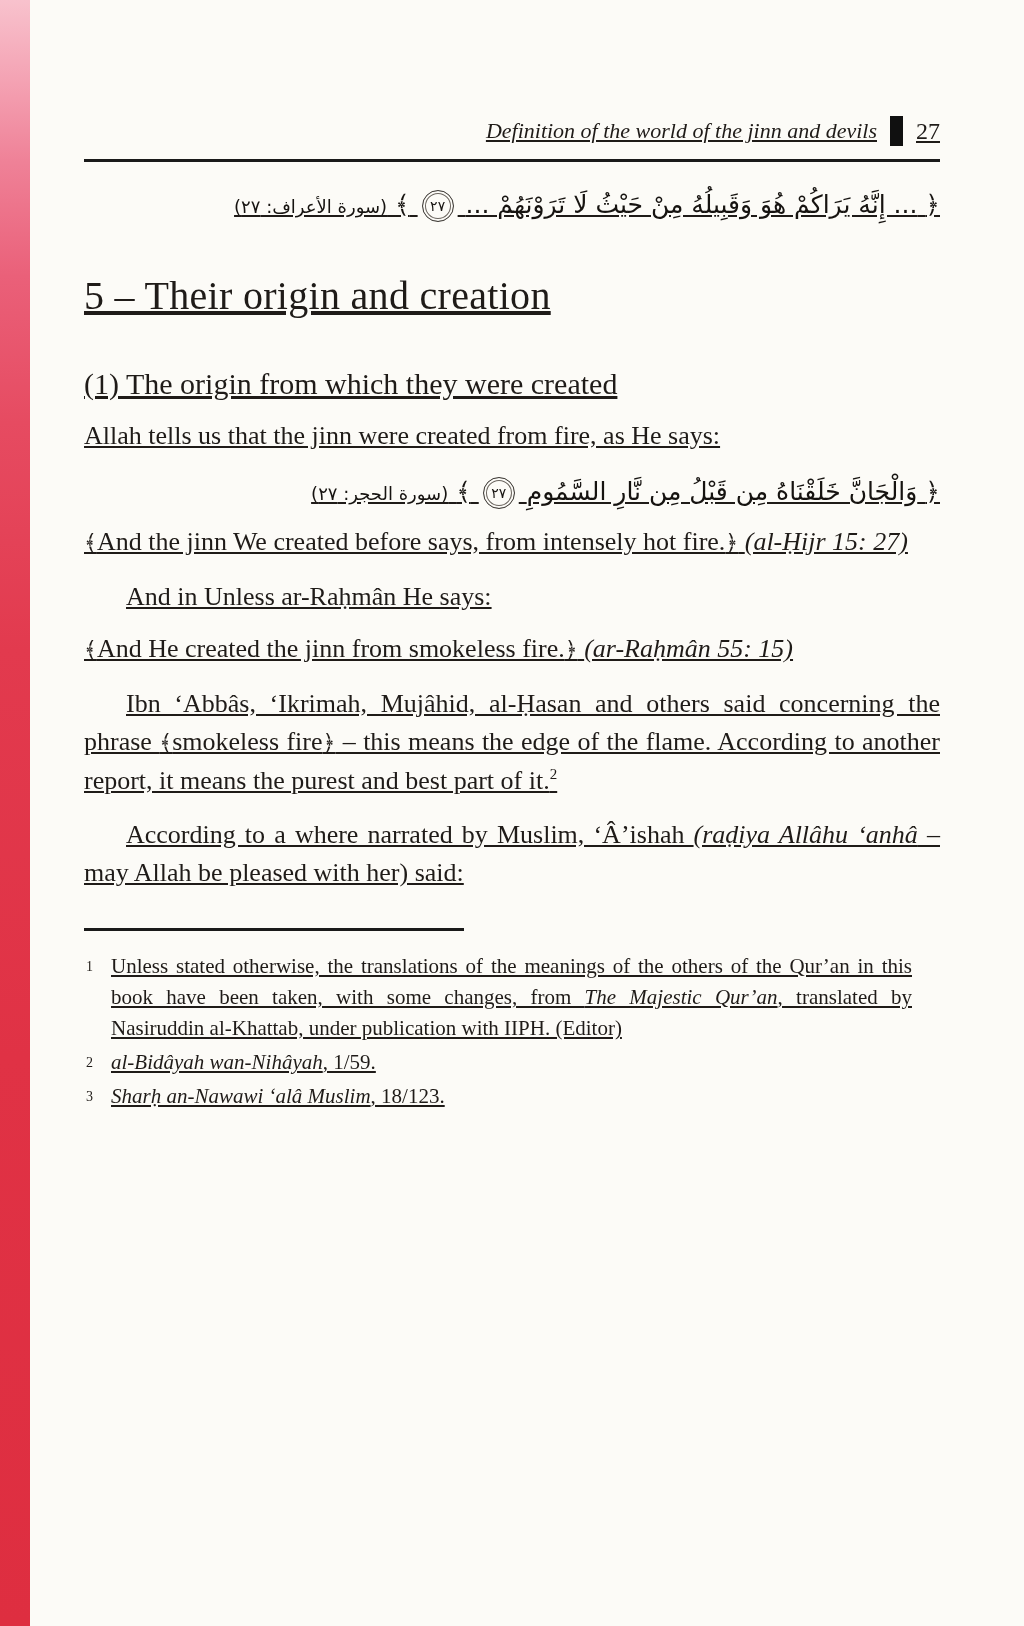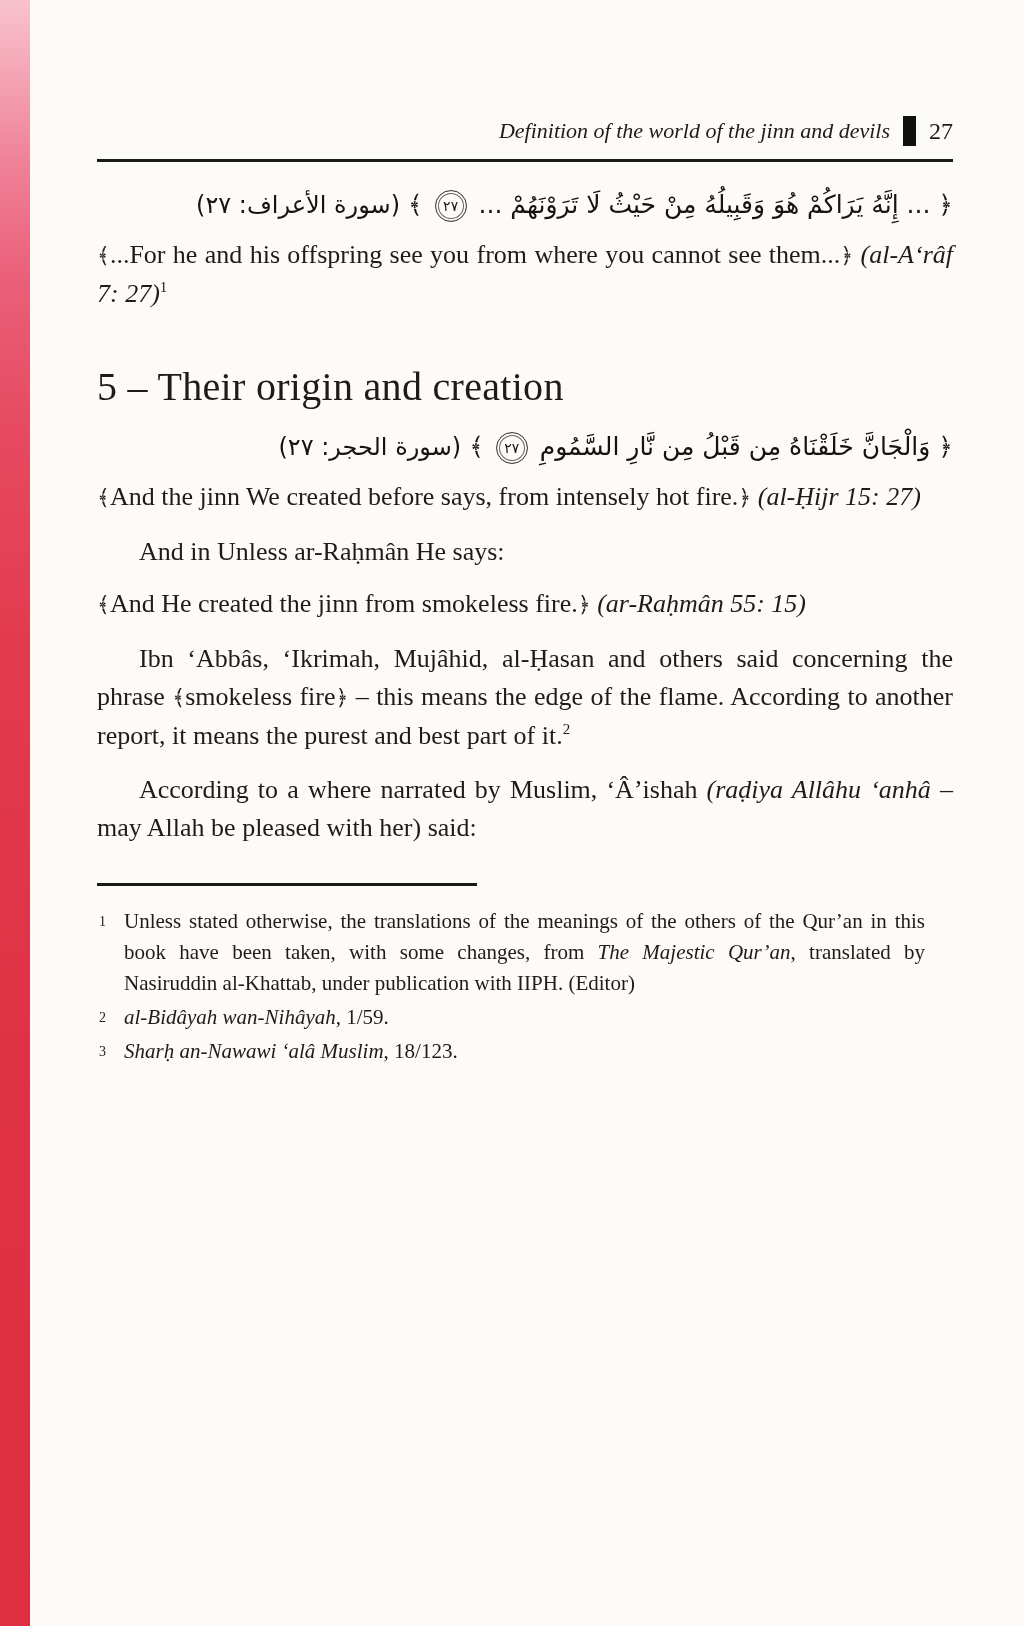--- a/index.html
+++ b/index.html
@@ -10,36 +10,36 @@
     background: #fcfbf7;
     color: #1f1b18;
     font-family: "Liberation Serif", "DejaVu Serif", serif;
   }
   .book-edge {
     position: absolute; left: 0; top: 0; width: 30px; height: 1626px;
     background: linear-gradient(180deg,
       #f8c2cd 0%, #f4a2b3 5%, #ef8197 10%, #ea6079 17%,
       #e64b61 26%, #e23a4e 40%, #e03245 65%, #de2e40 100%);
   }
-  .page { position: absolute; left: 97px; top: 116px; width: 856px; }
+  .page { position: absolute; left: 84px; top: 116px; width: 856px; text-decoration: underline; }
 
   .page-header { display: flex; justify-content: flex-end; align-items: center; gap: 13px; }
   .header-title { font-style: italic; font-size: 22px; }
   .header-bar { width: 13px; height: 30px; background: #101010; }
   .header-page-number { font-size: 24px; }
 
   .header-rule { height: 3px; background: #1a1a1a; margin-top: 13px; }
 
   .arabic-line {
     direction: rtl; text-align: right;
     font-family: "DejaVu Sans", sans-serif;
     font-size: 25px; color: #161310;
     margin-top: 28px;
   }
-  .arabic-line .citation { font-size: 24px; }
+  .arabic-line .citation { font-size: 18px; }
   .ornate { font-family: "DejaVu Sans", sans-serif; }
   .ayah-marker {
     display: inline-flex; align-items: center; justify-content: center;
     width: 32px; height: 32px; border: 1.5px solid #3a3632; border-radius: 50%;
     font-size: 14px; line-height: 1; vertical-align: middle; margin: 0 4px;
     box-shadow: inset 0 0 0 2px #fcfbf7, inset 0 0 0 3px #6a645e;
   }
 
   .para { font-size: 26px; line-height: 38px; text-align: justify; margin: 16px 0 0 0; }
   .translation { margin-top: 14px; }
@@ -77,26 +77,26 @@
   <div class="header-rule"></div>
 
   <div class="arabic-line" dir="rtl">
     <span class="ornate">﴿</span>
     <span class="verse-text">... إِنَّهُ يَرَاكُمْ هُوَ وَقَبِيلُهُ مِنْ حَيْثُ لَا تَرَوْنَهُمْ ...</span>
     <span class="ayah-marker">٢٧</span>
     <span class="ornate">﴾</span>
     <span class="citation">(سورة الأعراف: ٢٧)</span>
   </div>
 
-  <p class="para translation"><span class="quote-mark">﴾</span><span>...For he and his offspring see you from where you cannot see them...</span><span class="quote-mark">﴿</span>
-    <i class="ref">(al-A‘râf 7: 27)</i><sup class="fnref">1</sup></p>
 
   <h1 class="section-heading">5 – Their origin and creation</h1>
 
+  <h2 class="subsection-heading">(1) The origin from which they were created</h2>
 
+  <p class="para">Allah tells us that the jinn were created from fire, as He says:</p>
 
   <div class="arabic-line arabic-mid" dir="rtl">
     <span class="ornate">﴿</span>
     <span class="verse-text">وَالْجَانَّ خَلَقْنَاهُ مِن قَبْلُ مِن نَّارِ السَّمُومِ</span>
     <span class="ayah-marker">٢٧</span>
     <span class="ornate">﴾</span>
     <span class="citation">(سورة الحجر: ٢٧)</span>
   </div>
 
   <p class="para translation"><span class="quote-mark">﴾</span><span>And the jinn We created before says, from intensely hot fire.</span><span class="quote-mark">﴿</span>

